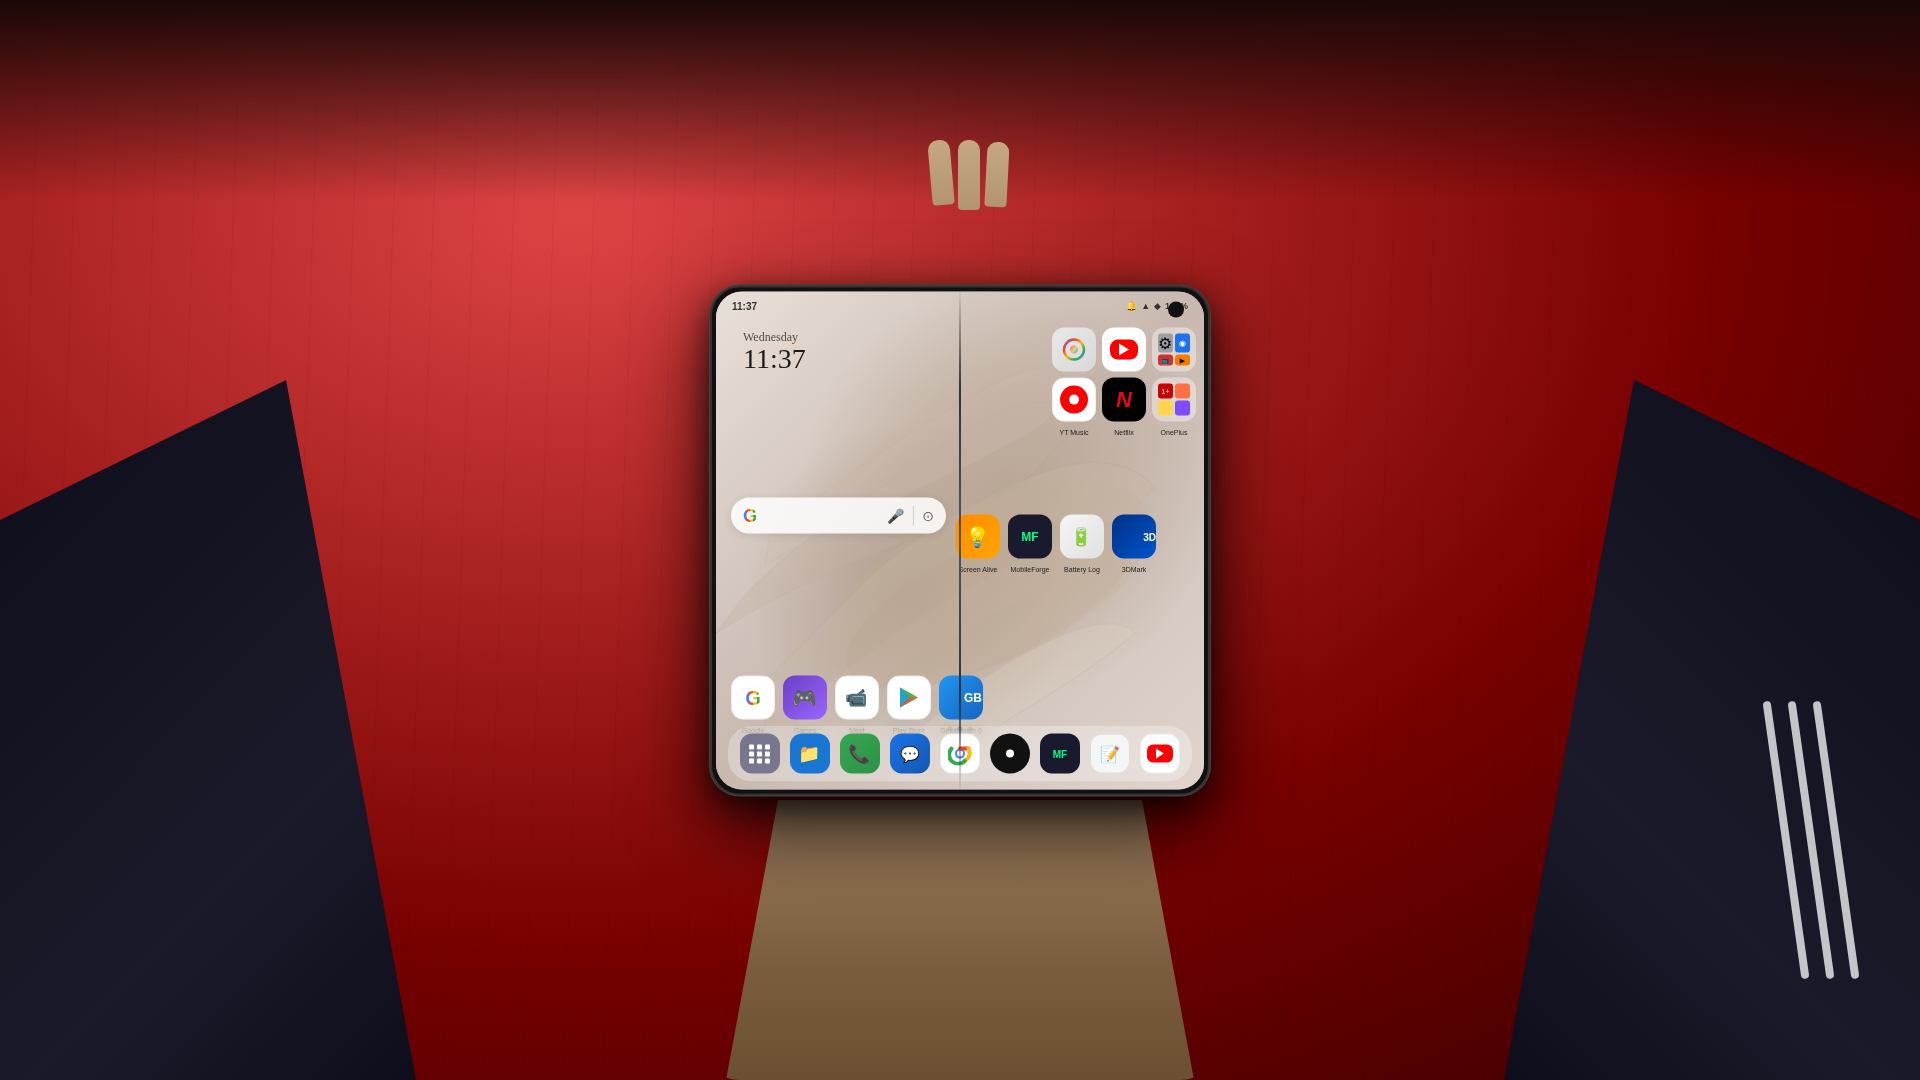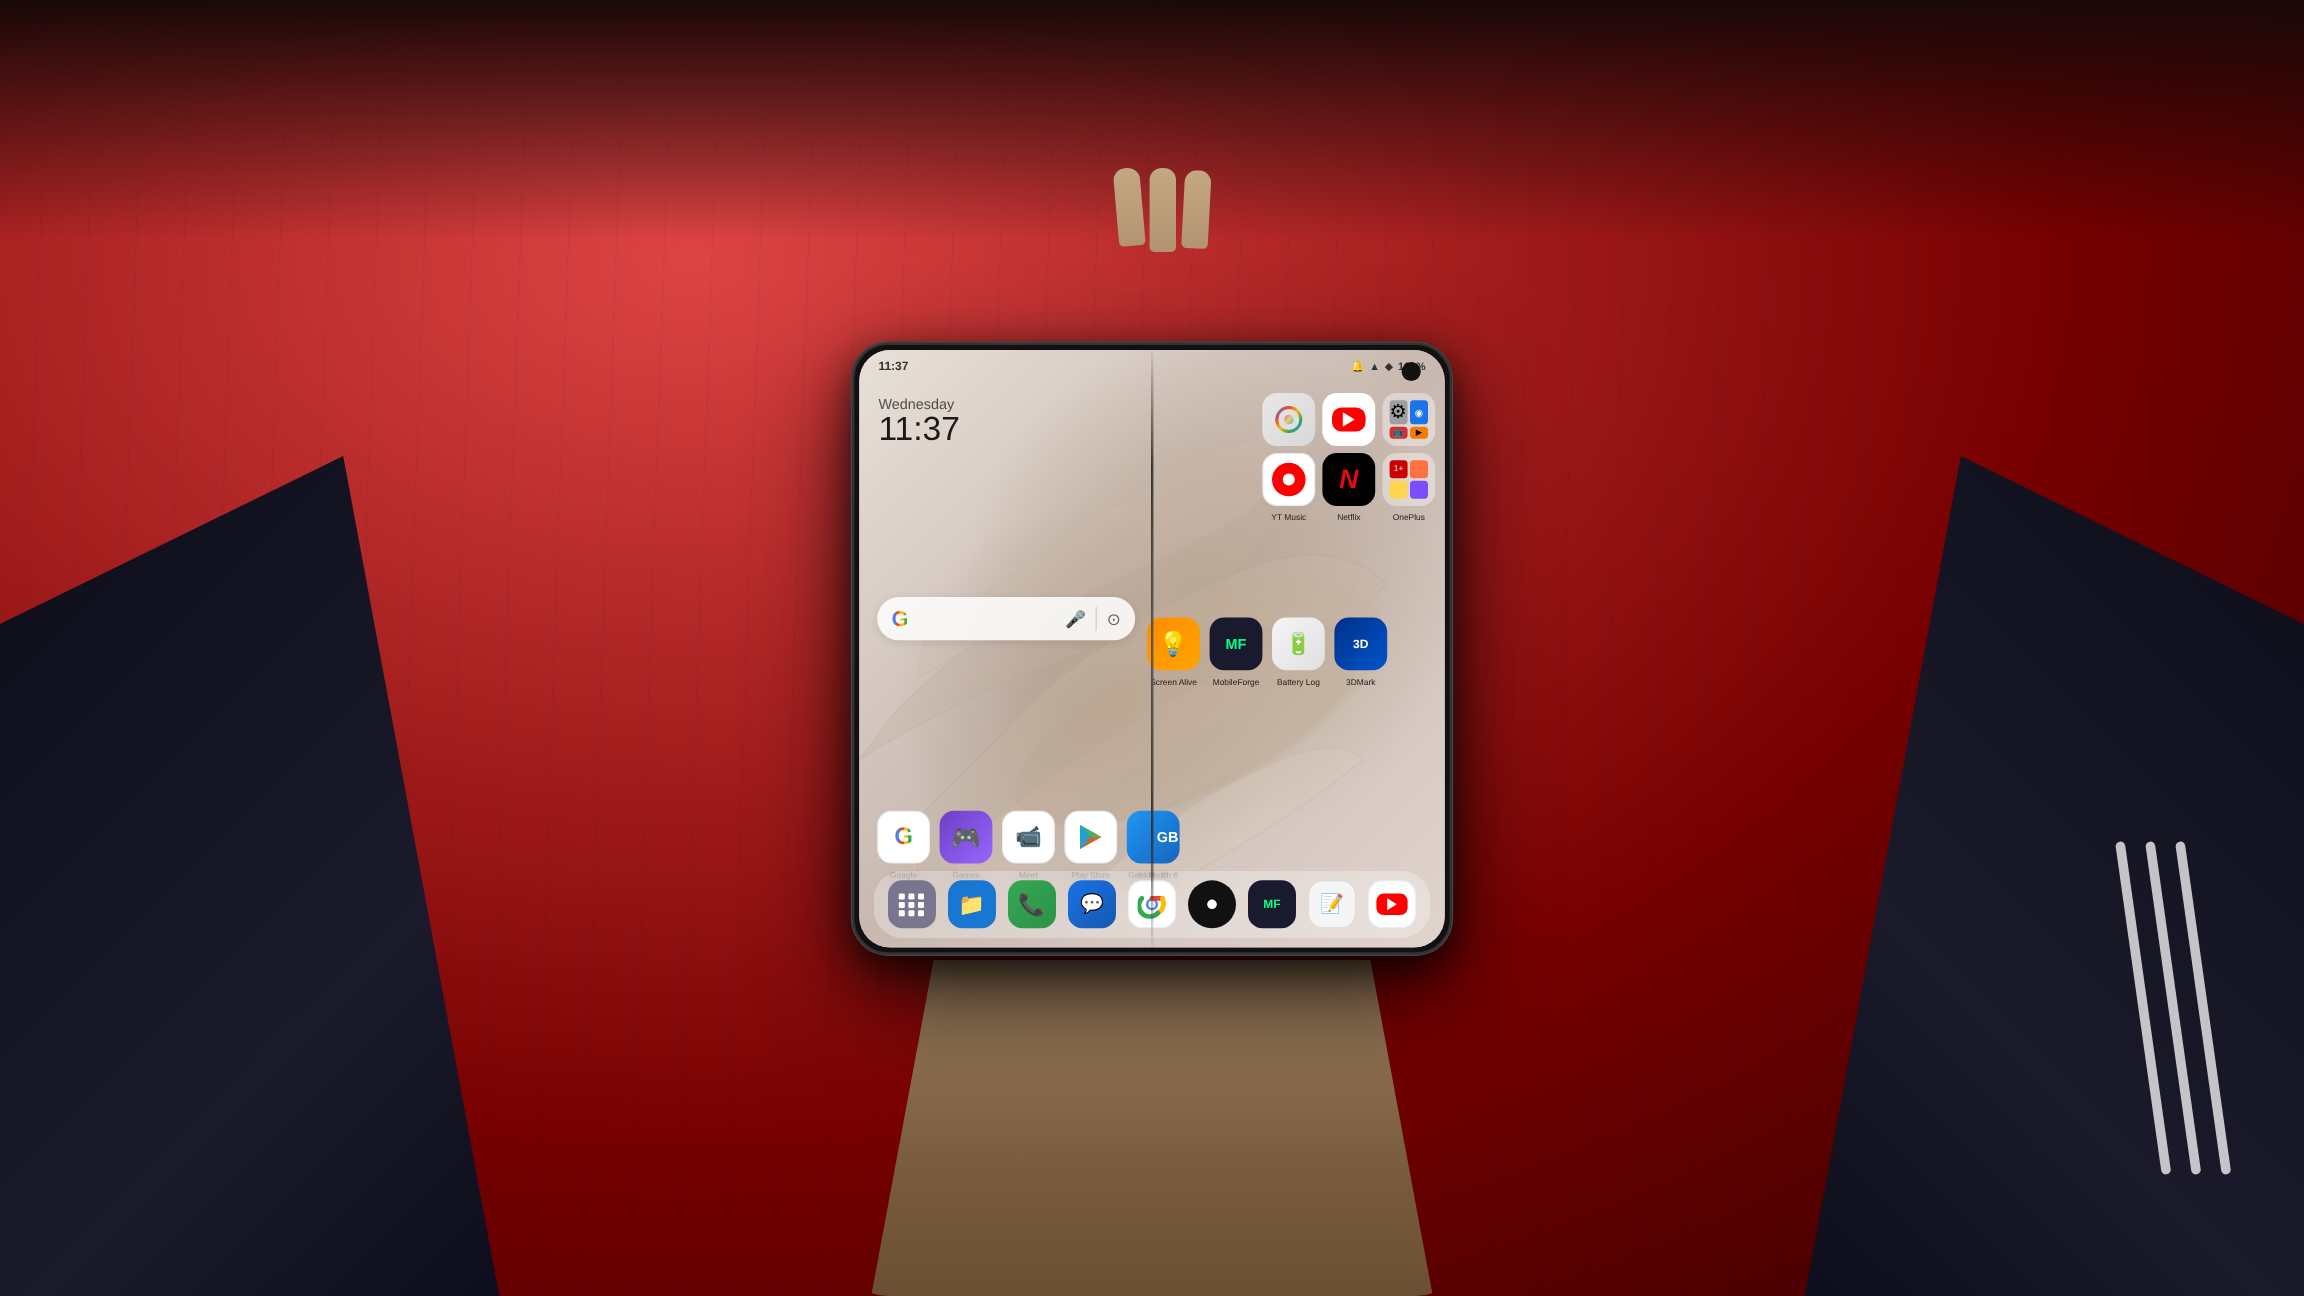--- a/index.html
+++ b/index.html
@@ -127,22 +127,23 @@
       position: absolute;
       top: 28px;
       left: 0; right: 0; bottom: 0;
       z-index: 30;
     }
 
     
     .date-widget {
       position: absolute;
       top: 10px;
-      left: 16px;
+      left: 27px;
       color: #2a2a2a;
+      font-family: Liberation Serif, serif;
     }
 
     .date-text {
       font-size: 12px;
       font-weight: 500;
       opacity: 0.8;
     }
 
     .time-large {
       font-size: 28px;
@@ -273,21 +274,21 @@
       background: rgba(0,0,0,0.3);
     }
 
     .dot.active {
       background: rgba(0,0,0,0.7);
     }
 
     
     .app-screen-alive { background: linear-gradient(135deg, #ff8c00, #ffa500); }
     .app-mobileforge { background: #1a1a2e; }
-    .app-3dmark { background: linear-gradient(135deg, #003087, #0055cc); }
+    .app-3dmark { background: linear-gradient(135deg, #003087, #0055cc); align-items: flex-end; }
     .app-games { background: linear-gradient(135deg, #6c3fc5, #9966ff); }
     .app-geekbench { background: linear-gradient(135deg, #2196F3, #1565C0); padding-left: 24px; }
     .google-g {
       font-size: 18px;
       font-weight: 900;
       background: linear-gradient(to right, #4285F4 25%, #EA4335 25%, #EA4335 50%, #FBBC05 50%, #FBBC05 75%, #34A853 75%);
       -webkit-background-clip: text;
       -webkit-text-fill-color: transparent;
       background-clip: text;
     }

